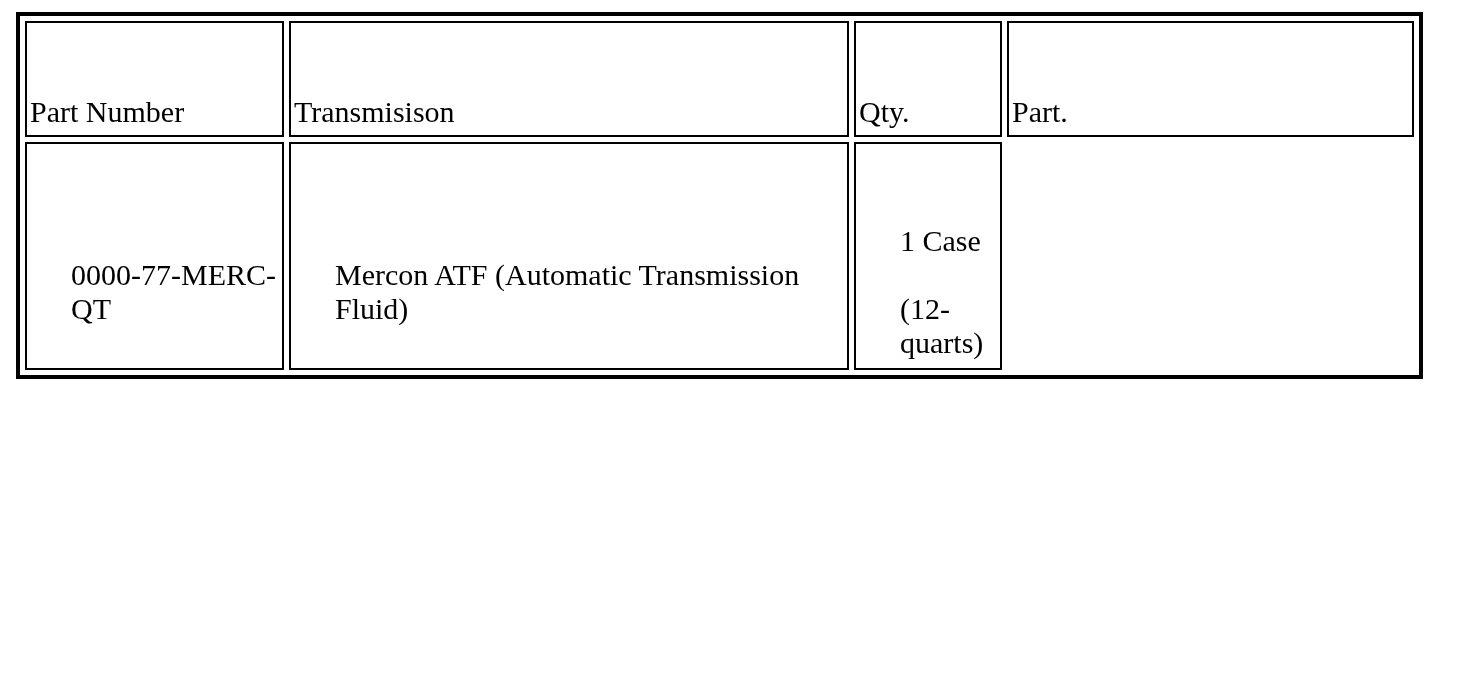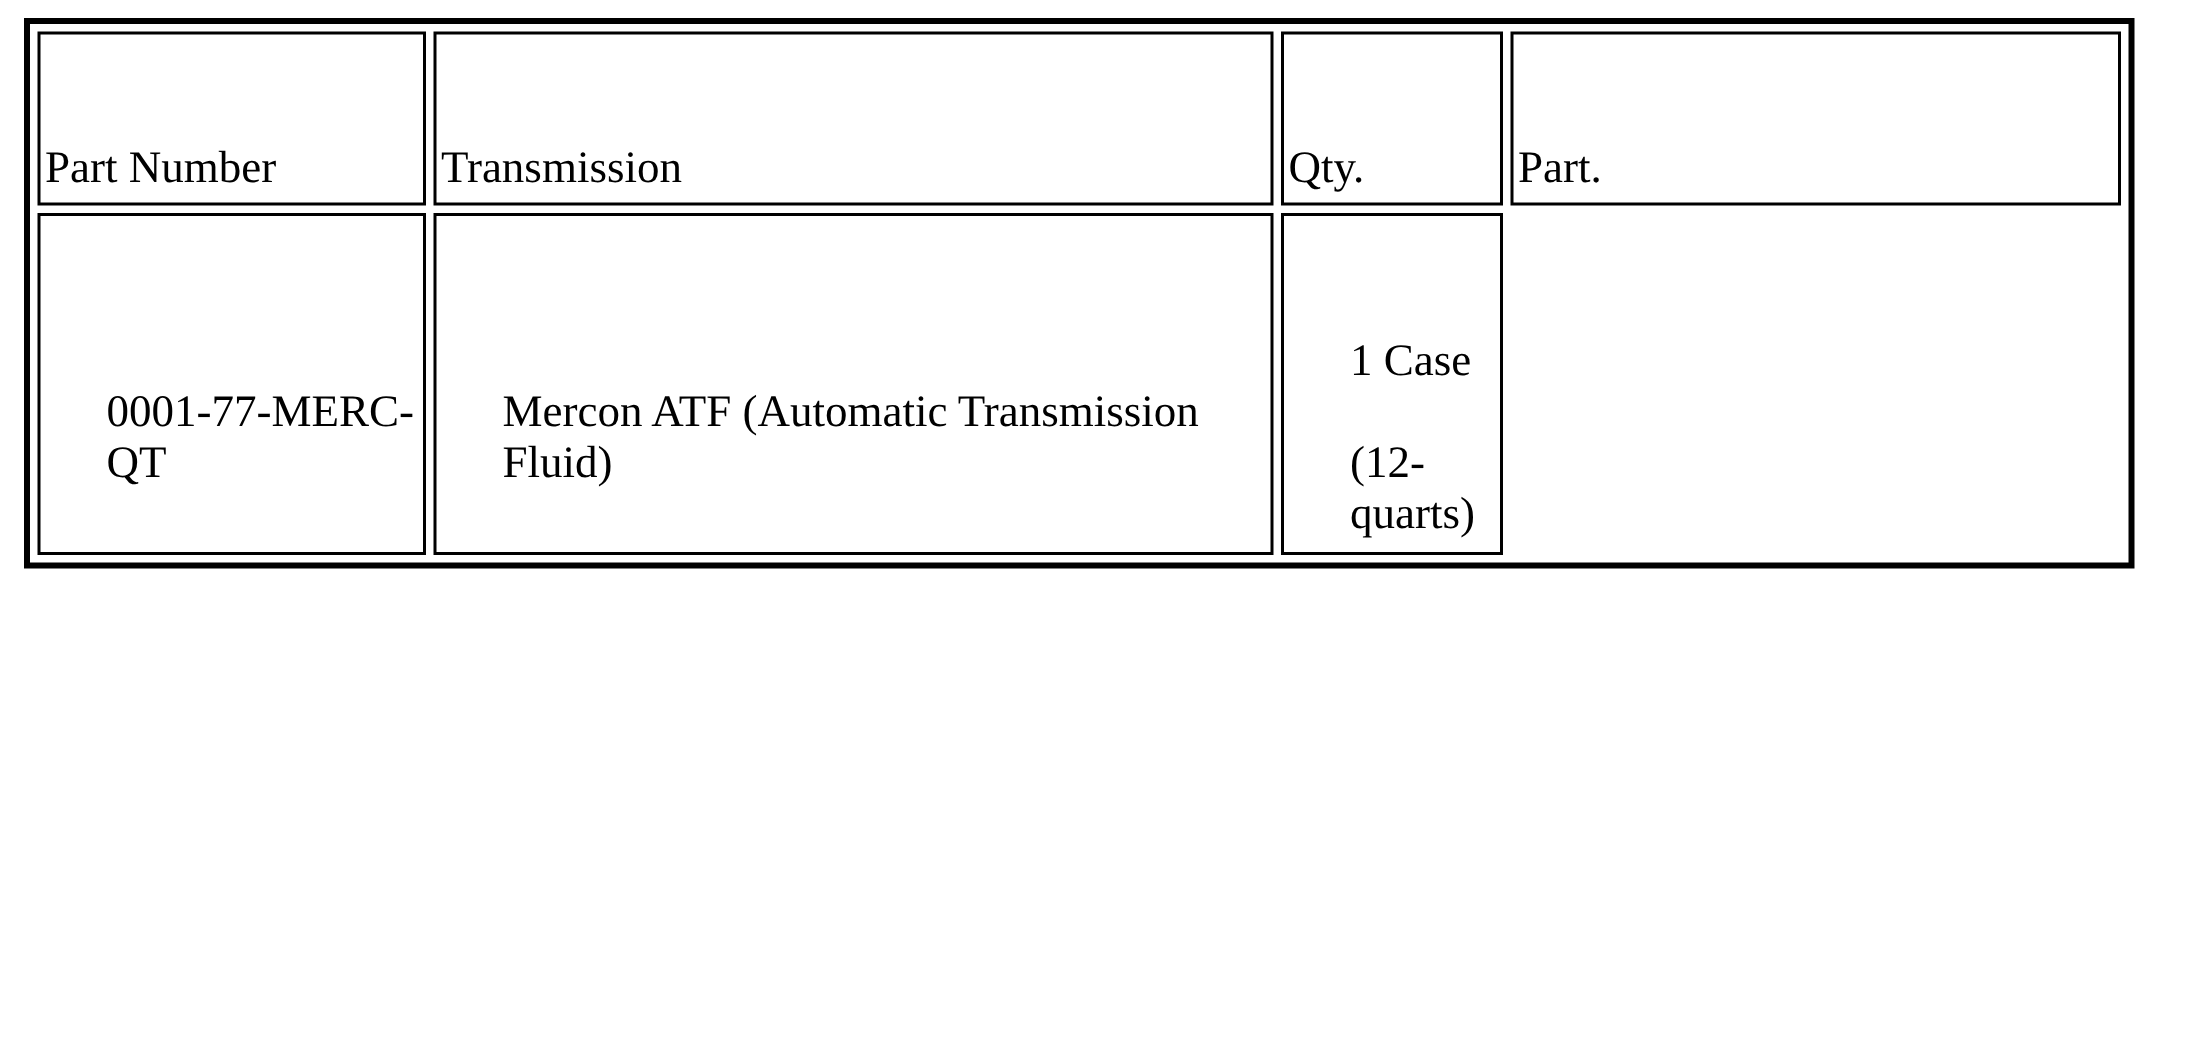--- a/index.html
+++ b/index.html
@@ -57,28 +57,28 @@
   <table class="parts-table">
     <colgroup>
       <col class="c1">
       <col class="c2">
       <col class="c3">
       <col class="c4">
     </colgroup>
     <thead>
       <tr class="header-row">
         <th>Part Number</th>
-        <th>Transmission</th>
+        <th>Transmisison</th>
         <th>Qty.</th>
         <th>Part.</th>
       </tr>
     </thead>
     <tbody>
       <tr class="row-3">
-        <td class="pb-lg">0001-77-MERC-
+        <td class="pb-lg">0000-77-MERC-
 QT</td>
         <td class="pb-lg">Mercon ATF (Automatic Transmission
 Fluid)</td>
         <td>1 Case
 
 (12-
 quarts)</td>
         <td class="no-border"></td>
       </tr>
     </tbody>

